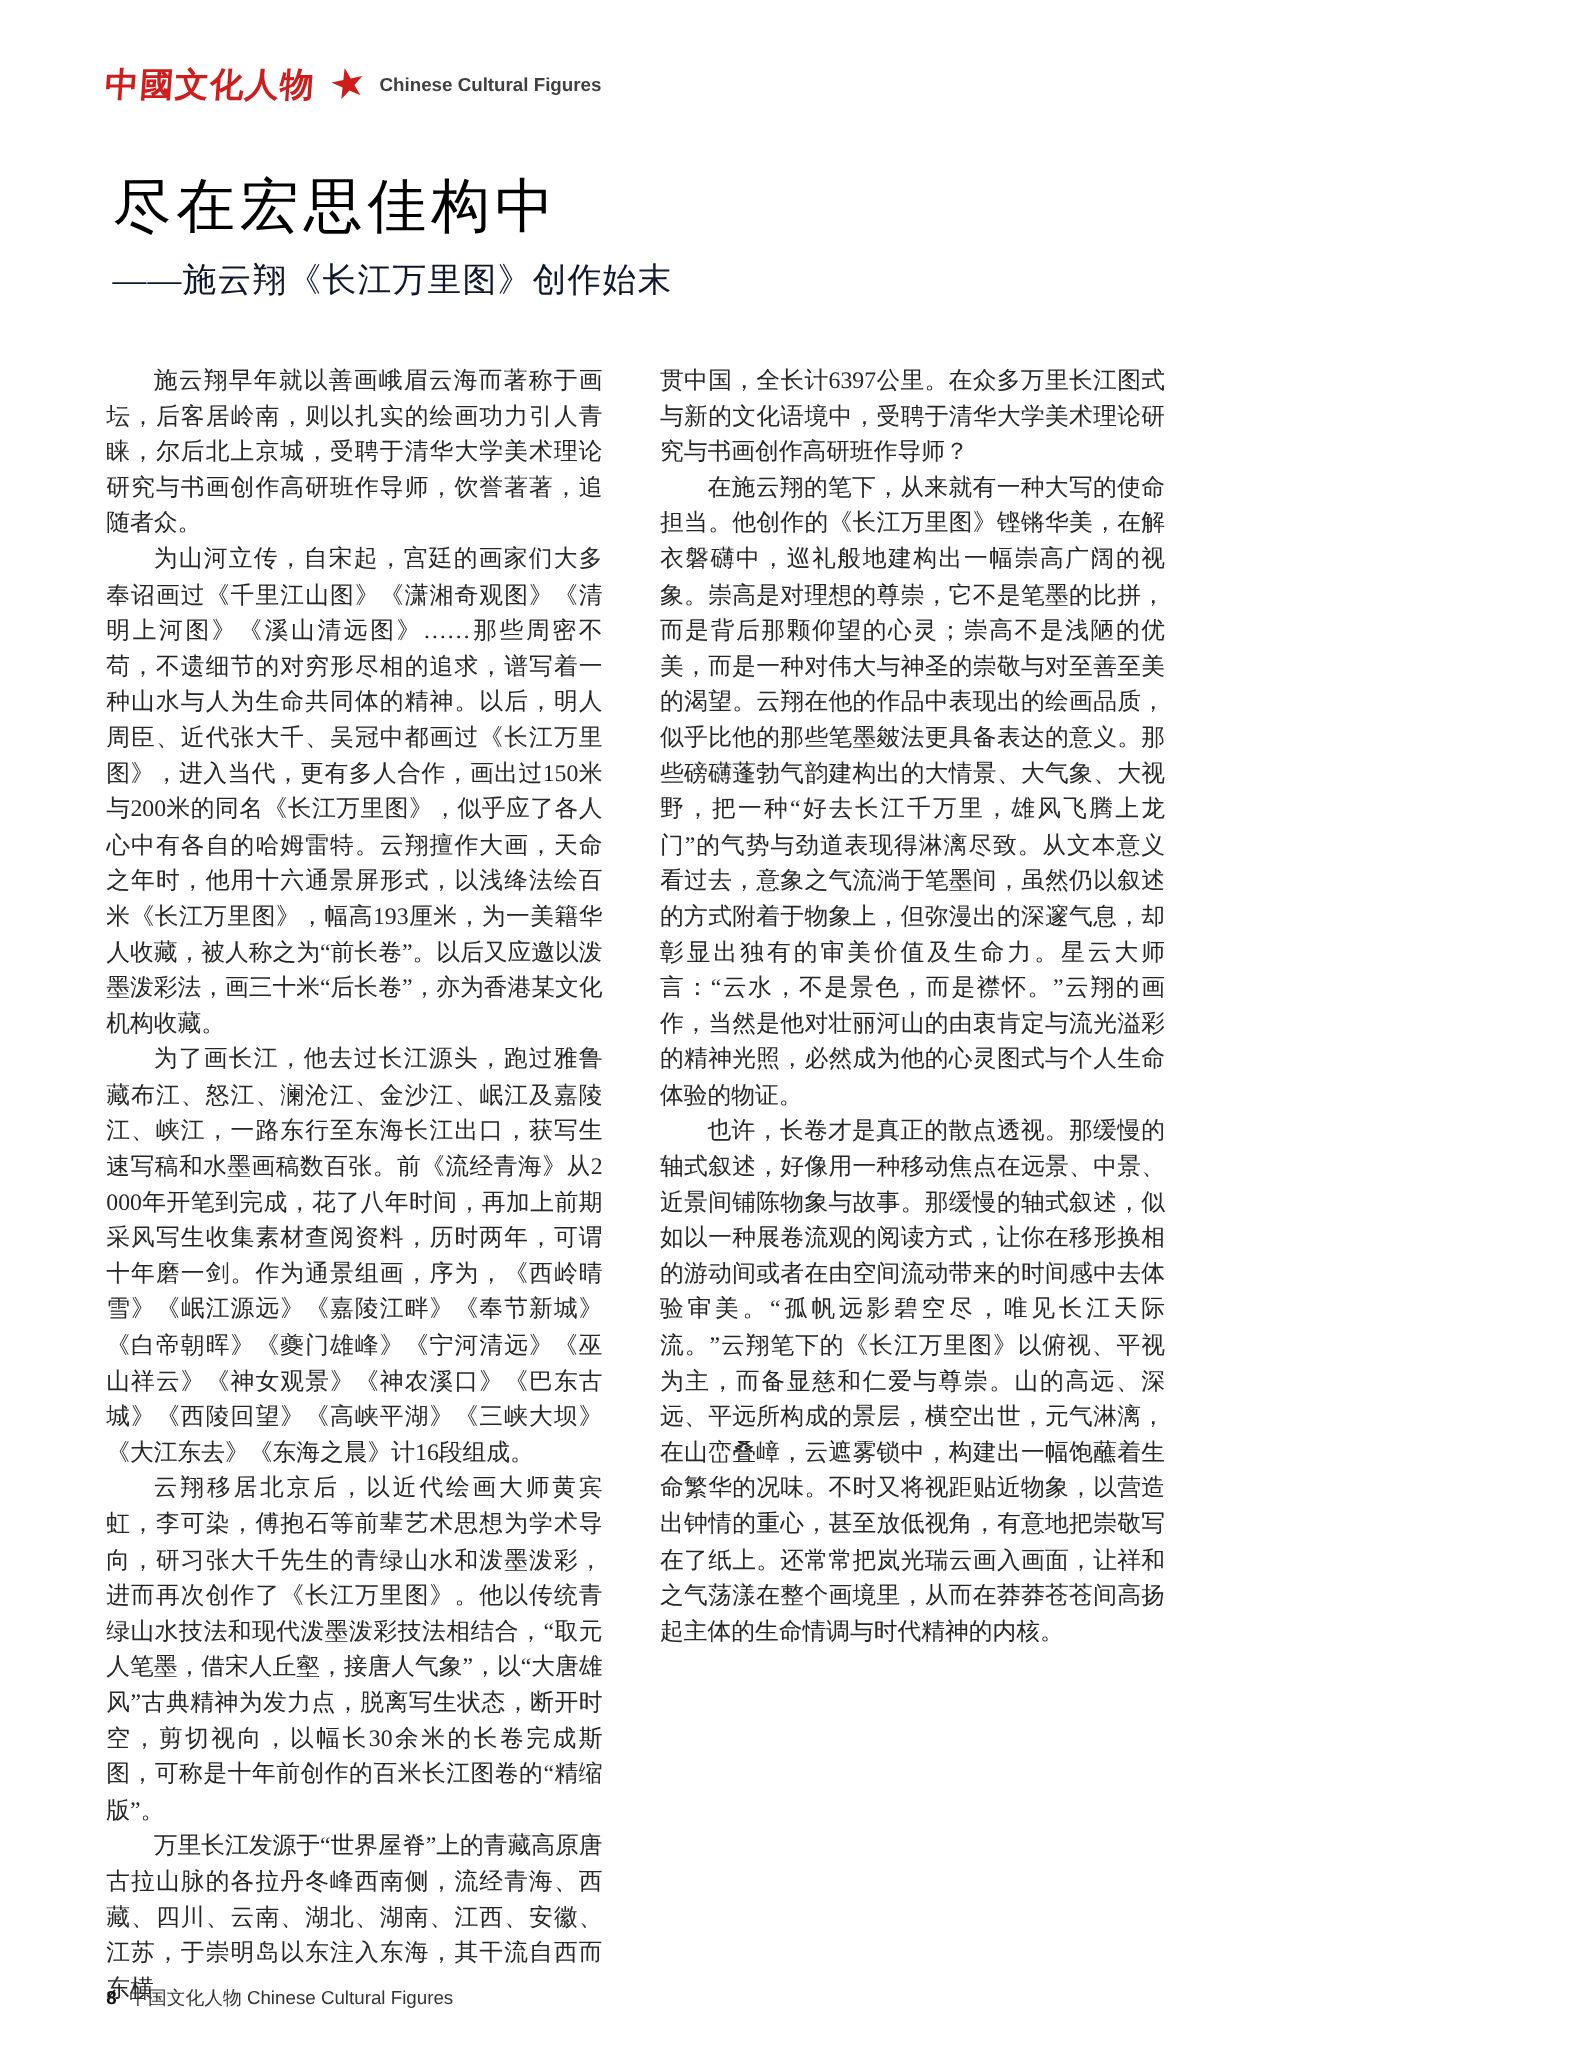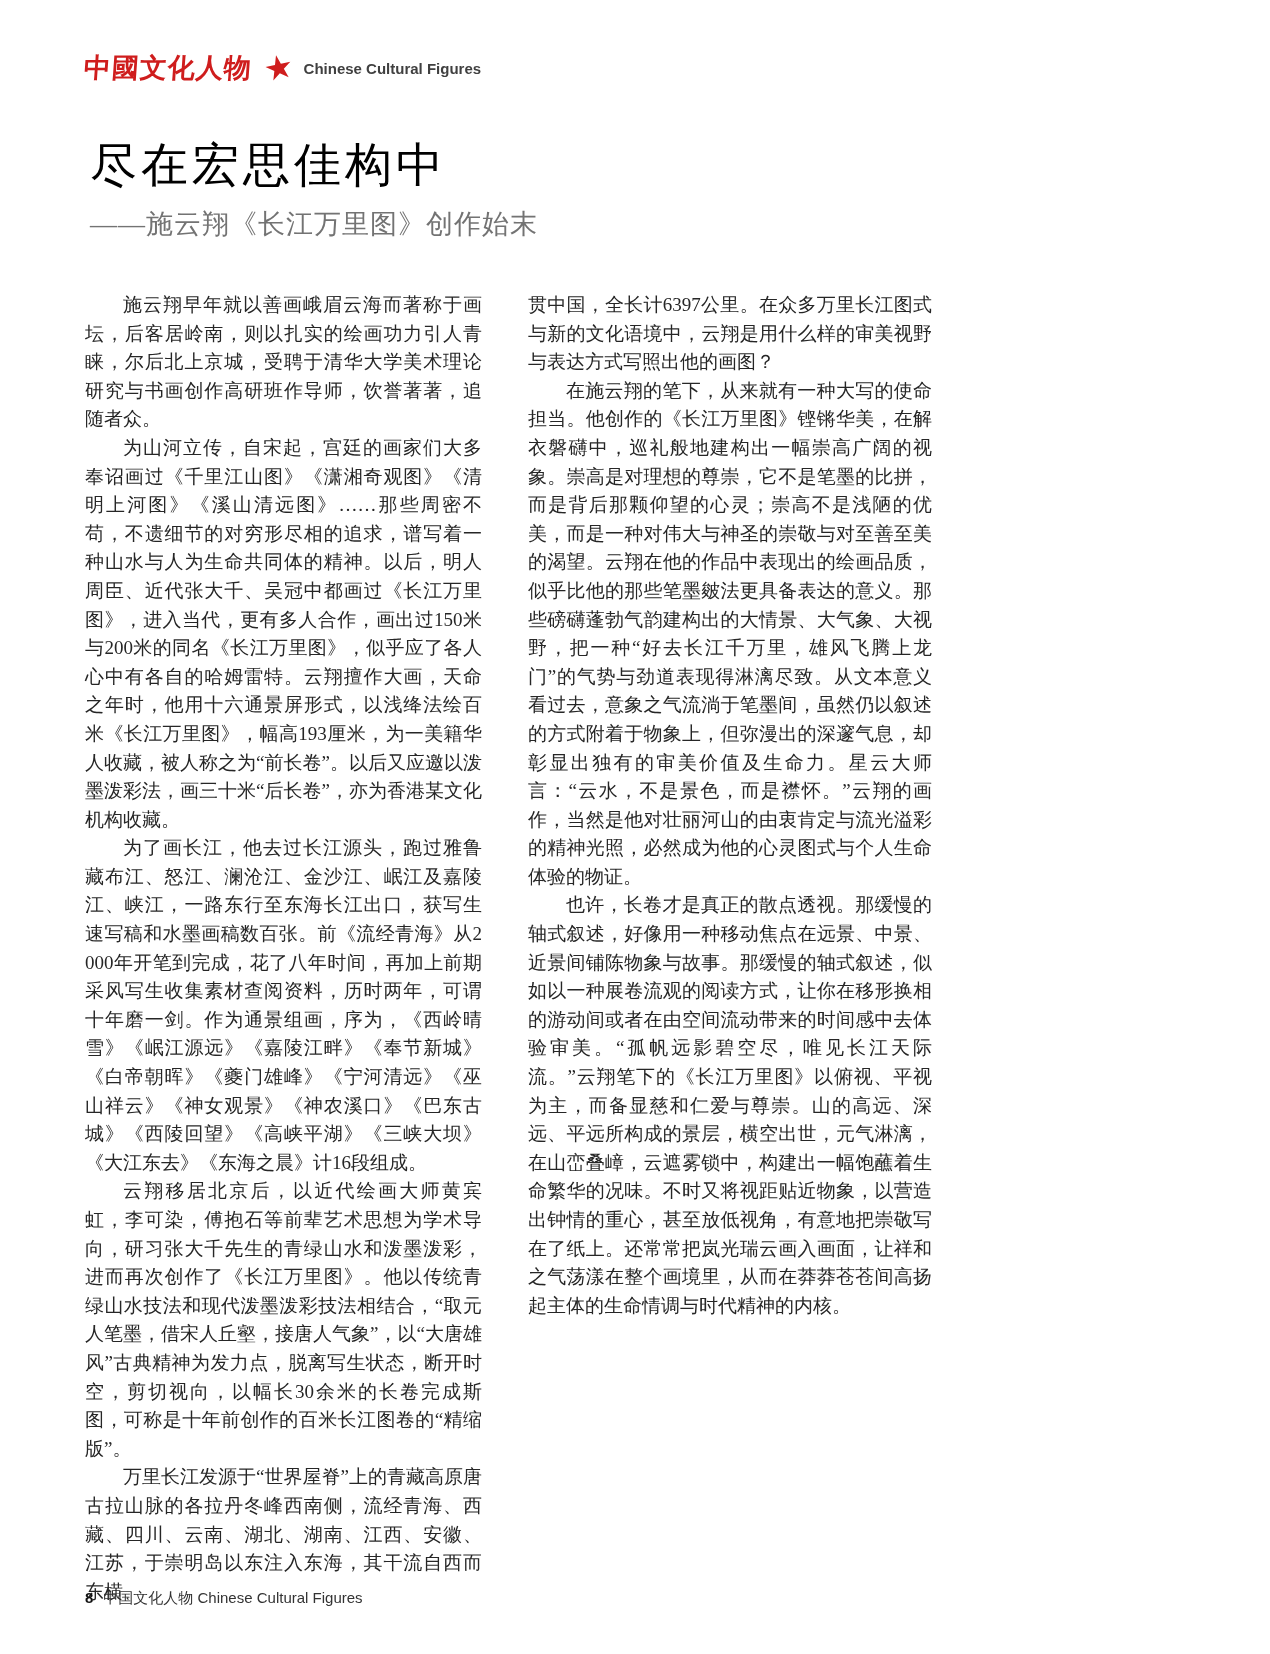--- a/index.html
+++ b/index.html
@@ -58,21 +58,21 @@
     letter-spacing: 4px;
     font-family: "Liberation Serif", serif;
     white-space: nowrap;
   }
   .article-subtitle {
     position: absolute;
     left: 90px;
     top: 206px;
     font-size: 27px;
     font-weight: 400;
-    color: #737373;
+    color: #0f172a;
     letter-spacing: 1px;
     white-space: nowrap;
   }
 
   
   .column {
     position: absolute;
     top: 291px;
   }
   .column-left  { left: 85px;  width: 397px; }
@@ -114,21 +114,21 @@
 <h2 class="article-subtitle">——施云翔《长江万里图》创作始末</h2>
 
 <section class="column column-left">
     <p class="para indent">施云翔早年就以善画峨眉云海而著称于画坛，后客居岭南，则以扎实的绘画功力引人青睐，尔后北上京城，受聘于清华大学美术理论研究与书画创作高研班作导师，饮誉著著，追随者众。</p>
     <p class="para indent">为山河立传，自宋起，宫廷的画家们大多奉诏画过《千里江山图》《潇湘奇观图》《清明上河图》《溪山清远图》……那些周密不苟，不遗细节的对穷形尽相的追求，谱写着一种山水与人为生命共同体的精神。以后，明人周臣、近代张大千、吴冠中都画过《长江万里图》，进入当代，更有多人合作，画出过150米与200米的同名《长江万里图》，似乎应了各人心中有各自的哈姆雷特。云翔擅作大画，天命之年时，他用十六通景屏形式，以浅绛法绘百米《长江万里图》，幅高193厘米，为一美籍华人收藏，被人称之为“前长卷”。以后又应邀以泼墨泼彩法，画三十米“后长卷”，亦为香港某文化机构收藏。</p>
     <p class="para indent">为了画长江，他去过长江源头，跑过雅鲁藏布江、怒江、澜沧江、金沙江、岷江及嘉陵江、峡江，一路东行至东海长江出口，获写生速写稿和水墨画稿数百张。前《流经青海》从2000年开笔到完成，花了八年时间，再加上前期采风写生收集素材查阅资料，历时两年，可谓十年磨一剑。作为通景组画，序为，《西岭晴雪》《岷江源远》《嘉陵江畔》《奉节新城》《白帝朝晖》《夔门雄峰》《宁河清远》《巫山祥云》《神女观景》《神农溪口》《巴东古城》《西陵回望》《高峡平湖》《三峡大坝》《大江东去》《东海之晨》计16段组成。</p>
     <p class="para indent">云翔移居北京后，以近代绘画大师黄宾虹，李可染，傅抱石等前辈艺术思想为学术导向，研习张大千先生的青绿山水和泼墨泼彩，进而再次创作了《长江万里图》。他以传统青绿山水技法和现代泼墨泼彩技法相结合，“取元人笔墨，借宋人丘壑，接唐人气象”，以“大唐雄风”古典精神为发力点，脱离写生状态，断开时空，剪切视向，以幅长30余米的长卷完成斯图，可称是十年前创作的百米长江图卷的“精缩版”。</p>
     <p class="para indent">万里长江发源于“世界屋脊”上的青藏高原唐古拉山脉的各拉丹冬峰西南侧，流经青海、西藏、四川、云南、湖北、湖南、江西、安徽、江苏，于崇明岛以东注入东海，其干流自西而东横</p>
   </section>
 <section class="column column-right">
-    <p class="para">贯中国，全长计6397公里。在众多万里长江图式与新的文化语境中，云翔是用什么样的审美视野与表达方式写照出他的画图？</p>
+    <p class="para">贯中国，全长计6397公里。在众多万里长江图式与新的文化语境中，受聘于清华大学美术理论研究与书画创作高研班作导师？</p>
     <p class="para indent">在施云翔的笔下，从来就有一种大写的使命担当。他创作的《长江万里图》铿锵华美，在解衣磐礴中，巡礼般地建构出一幅崇高广阔的视象。崇高是对理想的尊崇，它不是笔墨的比拼，而是背后那颗仰望的心灵；崇高不是浅陋的优美，而是一种对伟大与神圣的崇敬与对至善至美的渴望。云翔在他的作品中表现出的绘画品质，似乎比他的那些笔墨皴法更具备表达的意义。那些磅礴蓬勃气韵建构出的大情景、大气象、大视野，把一种“好去长江千万里，雄风飞腾上龙门”的气势与劲道表现得淋漓尽致。从文本意义看过去，意象之气流淌于笔墨间，虽然仍以叙述的方式附着于物象上，但弥漫出的深邃气息，却彰显出独有的审美价值及生命力。星云大师言：“云水，不是景色，而是襟怀。”云翔的画作，当然是他对壮丽河山的由衷肯定与流光溢彩的精神光照，必然成为他的心灵图式与个人生命体验的物证。</p>
     <p class="para indent">也许，长卷才是真正的散点透视。那缓慢的轴式叙述，好像用一种移动焦点在远景、中景、近景间铺陈物象与故事。那缓慢的轴式叙述，似如以一种展卷流观的阅读方式，让你在移形换相的游动间或者在由空间流动带来的时间感中去体验审美。“孤帆远影碧空尽，唯见长江天际流。”云翔笔下的《长江万里图》以俯视、平视为主，而备显慈和仁爱与尊崇。山的高远、深远、平远所构成的景层，横空出世，元气淋漓，在山峦叠嶂，云遮雾锁中，构建出一幅饱蘸着生命繁华的况味。不时又将视距贴近物象，以营造出钟情的重心，甚至放低视角，有意地把崇敬写在了纸上。还常常把岚光瑞云画入画面，让祥和之气荡漾在整个画境里，从而在莽莽苍苍间高扬起主体的生命情调与时代精神的内核。</p>
   </section>
 
 <footer class="page-footer">
   <span class="page-num">8</span>
   <span>中国文化人物 Chinese Cultural Figures</span>
 </footer>
 
 </body></html>

